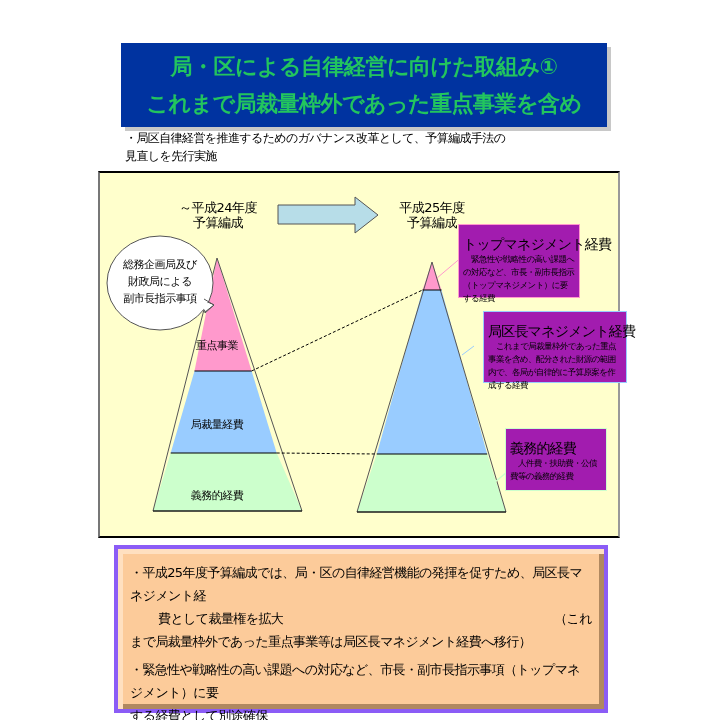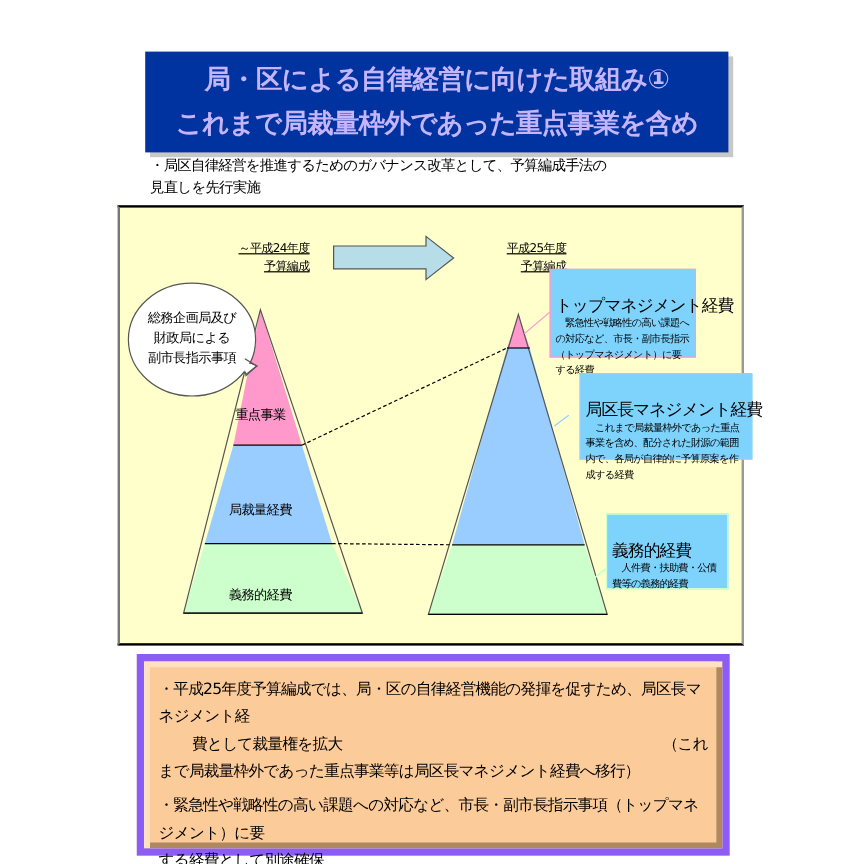--- a/index.html
+++ b/index.html
@@ -3,47 +3,47 @@
 <meta charset="utf-8">
 <style>
   html, body { margin:0; padding:0; background:#ffffff; }
   body { width:720px; height:720px; position:relative; overflow:hidden;
          font-family:"DejaVu Sans", "Liberation Sans", sans-serif; color:#000; }
   .abs { position:absolute; }
 
   
   .title-shadow { left:125px; top:47px; width:486px; height:84px; background:#c8c8c8; }
   .title-box { left:121px; top:43px; width:486px; height:84px; background:#0033a0;
-               color:#c4b5fd; text-align:center; font-weight:bold; font-size:22px;
+               color:#22c55e; text-align:center; font-weight:bold; font-size:22px;
                line-height:37px; padding-top:5px; box-sizing:border-box; letter-spacing:-0.5px; }
   .title-line { display:block; white-space:nowrap; }
 
   
   .intro { left:125px; top:129px; width:400px; font-size:12px; line-height:18px; letter-spacing:-0.6px; }
 
   
   .panel { left:98px; top:171px; width:522px; height:367px; background:#ffffcc;
            border-top:2px solid #000; border-left:2px solid #777; border-right:2px solid #999;
            border-bottom:2px solid #000; box-sizing:border-box; }
 
   svg.diagram { position:absolute; left:0; top:0; width:720px; height:720px; }
 
-  .label { font-size:10px; line-height:15px; text-align:right; letter-spacing:-0.5px;text-decoration:underline; }
+  .label { font-size:13px; line-height:15px; text-align:center; letter-spacing:-0.5px; }
   .band-label { font-size:11px; text-align:center; letter-spacing:-0.5px;margin-top:12px; }
 
-  .callout { background:#7dd3fc; box-sizing:border-box; padding:21px 4px; }
+  .callout { background:#a21caf; box-sizing:border-box; padding:10px 4px; }
   .callout .ctitle { font-size:14px; line-height:18px; letter-spacing:-0.8px; white-space:nowrap; }
   .callout .cdesc { font-size:8.5px; line-height:13px; letter-spacing:-0.6px; }
 
   .bubble-text { left:112px; top:256px; width:96px; font-size:11px; line-height:17px;
                  text-align:center; letter-spacing:-0.5px; }
 
   
   .summary { left:114px; top:545px; width:494px; height:168px; background:#fccb9a;
-             box-sizing:border-box; border:6px solid #8b5cf6;
+             box-sizing:border-box; border:4px solid #8b5cf6;
              box-shadow: inset 5px 5px 0 #ffe0c0, inset -5px -5px 0 #b08860; }
   .summary-inner { position:absolute; left:12px; top:12px; right:12px; font-size:13px;
                    line-height:23px; letter-spacing:-0.6px; }
   .summary-inner p { margin:0; }
   .summary-inner p + p { margin-top:5px; }
 </style>
 </head>
 <body>
 
 <div class="abs title-shadow"></div>

